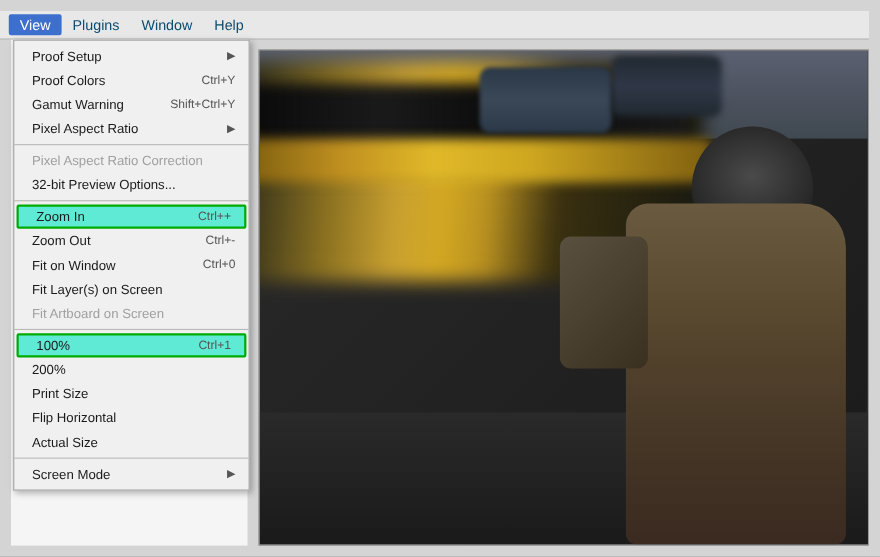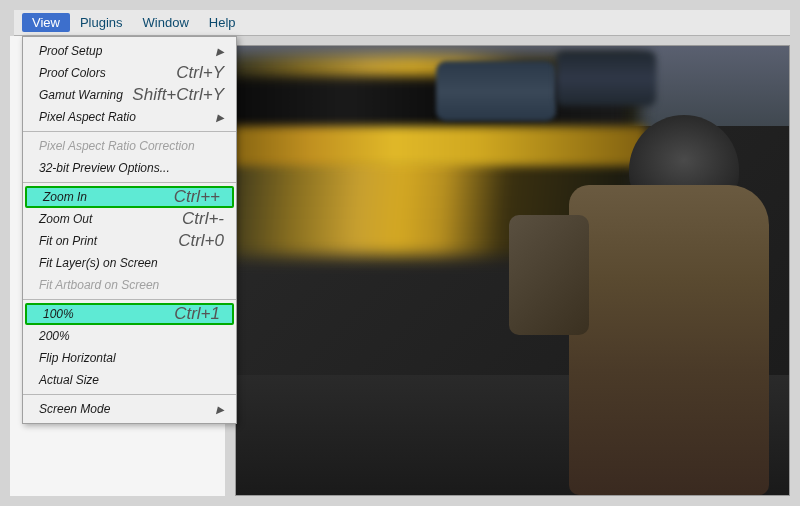--- a/index.html
+++ b/index.html
@@ -23,70 +23,69 @@
     
     .menu-bar {
       display: flex;
       align-items: center;
       background: #e8e8e8;
       border-bottom: 1px solid #b0b0b0;
       height: 26px;
       padding: 0 8px;
       position: absolute;
       top: 10px;
-      left: 14px;
+      left: 0;
       right: 10px;
     }
 
     .menu-item {
       padding: 2px 10px;
       cursor: pointer;
       font-size: 13px;
       color: #0c4a6e;
       border-radius: 2px;
     }
 
     .menu-item.active {
       background: #3d6fcc;
       color: white;
     }
 
     
     .dropdown-menu {
       position: absolute;
       top: 36px;
-      left: 22px;
+      left: 12px;
       width: 215px;
       background: #f0f0f0;
       border: 1px solid #a0a0a0;
       box-shadow: 2px 2px 6px rgba(0,0,0,0.3);
       z-index: 100;
       padding: 3px 0;
-      font-style: italic;
     }
 
     .menu-entry {
       display: flex;
       justify-content: space-between;
       align-items: center;
       padding: 3px 12px 3px 16px;
       color: #1a1a1a;
       cursor: pointer;
       font-size: 12px;
       height: 22px;
     }
 
     .menu-entry.disabled {
       color: #a0a0a0;
       cursor: default;
     }
 
     .menu-entry .shortcut {
       color: #555;
-      font-size: 17px;
+      font-size: 11px;
     }
 
     .menu-entry .arrow {
       font-size: 10px;
       color: #555;
     }
 
     .menu-separator {
       height: 1px;
       background: #b8b8b8;
@@ -287,38 +286,41 @@
 
     <div class="menu-entry highlight-green" style="border:2px solid #00aa00; margin:0 2px; border-radius:2px;">
       <span>Zoom In</span>
       <span class="shortcut">Ctrl++</span>
     </div>
     <div class="menu-entry">
       <span>Zoom Out</span>
       <span class="shortcut">Ctrl+-</span>
     </div>
     <div class="menu-entry">
-      <span>Fit on Print</span>
+      <span>Fit on Window</span>
       <span class="shortcut">Ctrl+0</span>
     </div>
     <div class="menu-entry">
       <span>Fit Layer(s) on Screen</span>
     </div>
     <div class="menu-entry disabled">
       <span>Fit Artboard on Screen</span>
     </div>
 
     <div class="menu-separator"></div>
 
     <div class="menu-entry highlight-green" style="border:2px solid #00aa00; margin:0 2px; border-radius:2px;">
       <span>100%</span>
       <span class="shortcut">Ctrl+1</span>
     </div>
     <div class="menu-entry">
       <span>200%</span>
+    </div>
+    <div class="menu-entry">
+      <span>Print Size</span>
     </div>
     <div class="menu-entry">
       <span>Flip Horizontal</span>
     </div>
     <div class="menu-entry">
       <span>Actual Size</span>
     </div>
 
     <div class="menu-separator"></div>
 

